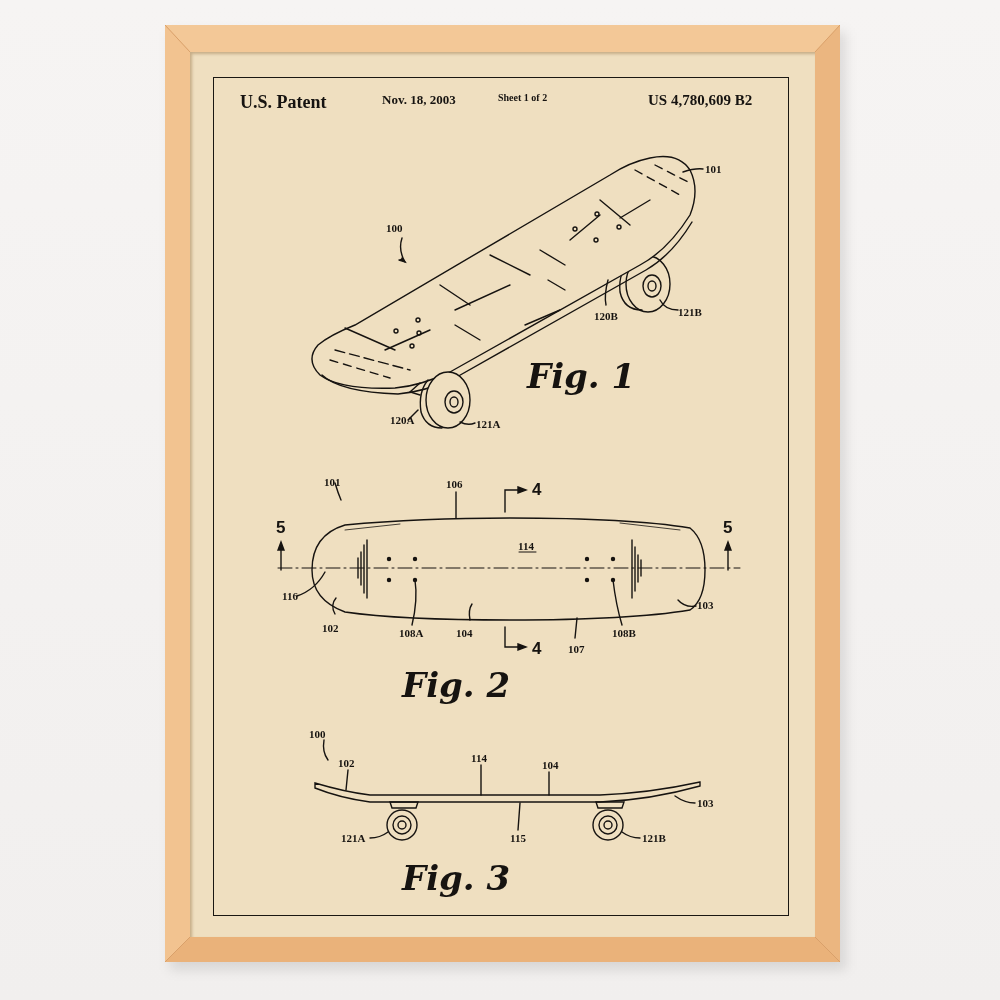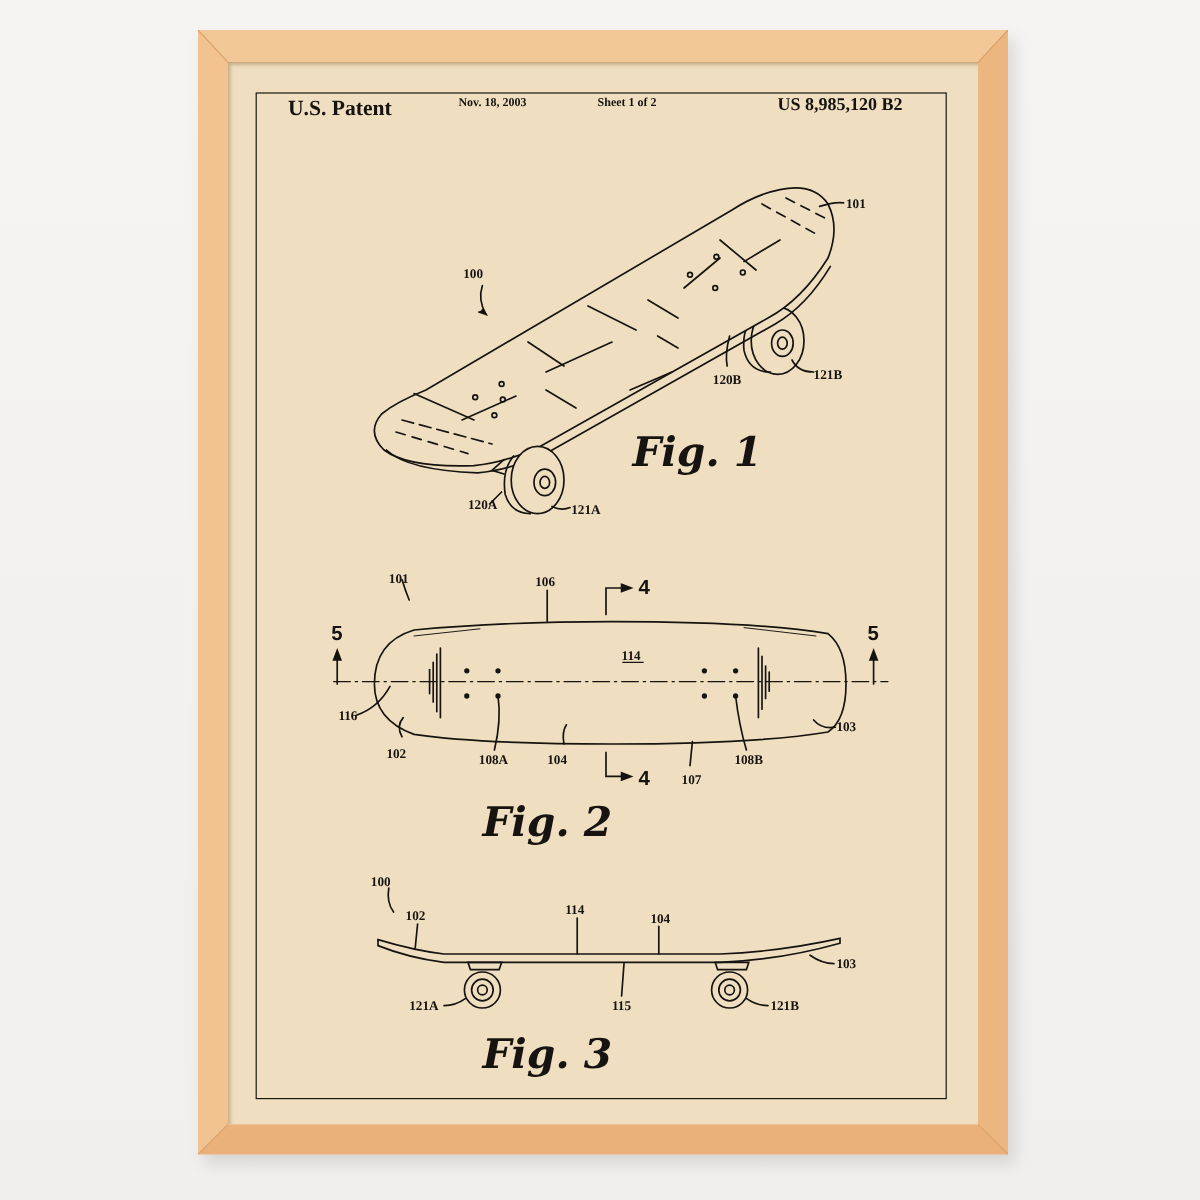--- a/index.html
+++ b/index.html
@@ -2,23 +2,23 @@
 <html><head>
 <meta charset="utf-8">
 <style>
   html,body{margin:0;padding:0;}
   body{width:1000px;height:1000px;background:#f4f2f1;position:relative;overflow:hidden;font-family:"Liberation Serif",serif;}
   .wall{position:absolute;inset:0;background:linear-gradient(180deg,#f6f4f3 0%,#f1efee 100%);}
   .shadow{position:absolute;left:170px;top:32px;width:676px;height:938px;background:rgba(0,0,0,0.10);filter:blur(6px);}
   .frame{position:absolute;left:165px;top:25px;width:675px;height:937px;background:#f0c08c;box-sizing:border-box;}
   .mat{position:absolute;left:190px;top:52px;width:625px;height:885px;background:#efdfc0;box-shadow:inset 2px 2px 3px rgba(120,80,30,0.35);}
   .sheet{position:absolute;left:213px;top:77px;width:576px;height:839px;border:1.5px solid #1a1712;box-sizing:border-box;}
-  .hdr{position:absolute;top:80px;font-weight:bold;color:#161310;white-space:nowrap;}
+  .hdr{position:absolute;top:92px;font-weight:bold;color:#161310;white-space:nowrap;}
   .hdr-title{left:240px;font-size:18px;}
-  .hdr-date{left:382px;font-size:10px;}
+  .hdr-date{left:382px;font-size:13px;}
   .hdr-sheet{left:498px;font-size:10px;}
   .hdr-num{left:648px;font-size:15px;}
   svg.art{position:absolute;left:0;top:0;width:1000px;height:1000px;}
   .lbl{font-family:"Liberation Serif",serif;font-weight:bold;font-size:11px;fill:#161310;}
   .fig{font-family:"DejaVu Serif",serif;font-style:italic;font-weight:bold;font-size:34px;fill:#161310;}
   .sec{font-family:"Liberation Sans",sans-serif;font-weight:bold;font-size:17px;fill:#161310;}
 </style>
 </head>
 <body>
 
@@ -37,21 +37,21 @@
     <line x1="675" y1="937" x2="650" y2="912" stroke="#d9a06a" stroke-width="1"></line>
   </svg>
 </div>
 
 <div class="mat"></div>
 <div class="sheet"></div>
 
 <div class="hdr hdr-title">U.S. Patent</div>
 <div class="hdr hdr-date">Nov. 18, 2003</div>
 <div class="hdr hdr-sheet">Sheet 1 of 2</div>
-<div class="hdr hdr-num">US 8,985,120 B2</div>
+<div class="hdr hdr-num">US 4,780,609 B2</div>
 
 <svg class="art" viewBox="0 0 1000 1000">
   <g fill="none" stroke="#161310" stroke-width="1.4" stroke-linecap="round">
 
     <g>
 
       <ellipse cx="648" cy="284" rx="22" ry="28" fill="#efdfc0"></ellipse>
       <path d="M632,262 Q618,270 620,292 Q624,310 642,310"></path>
       <ellipse cx="652" cy="286" rx="9" ry="11"></ellipse>
       <ellipse cx="652" cy="286" rx="4" ry="5"></ellipse>

